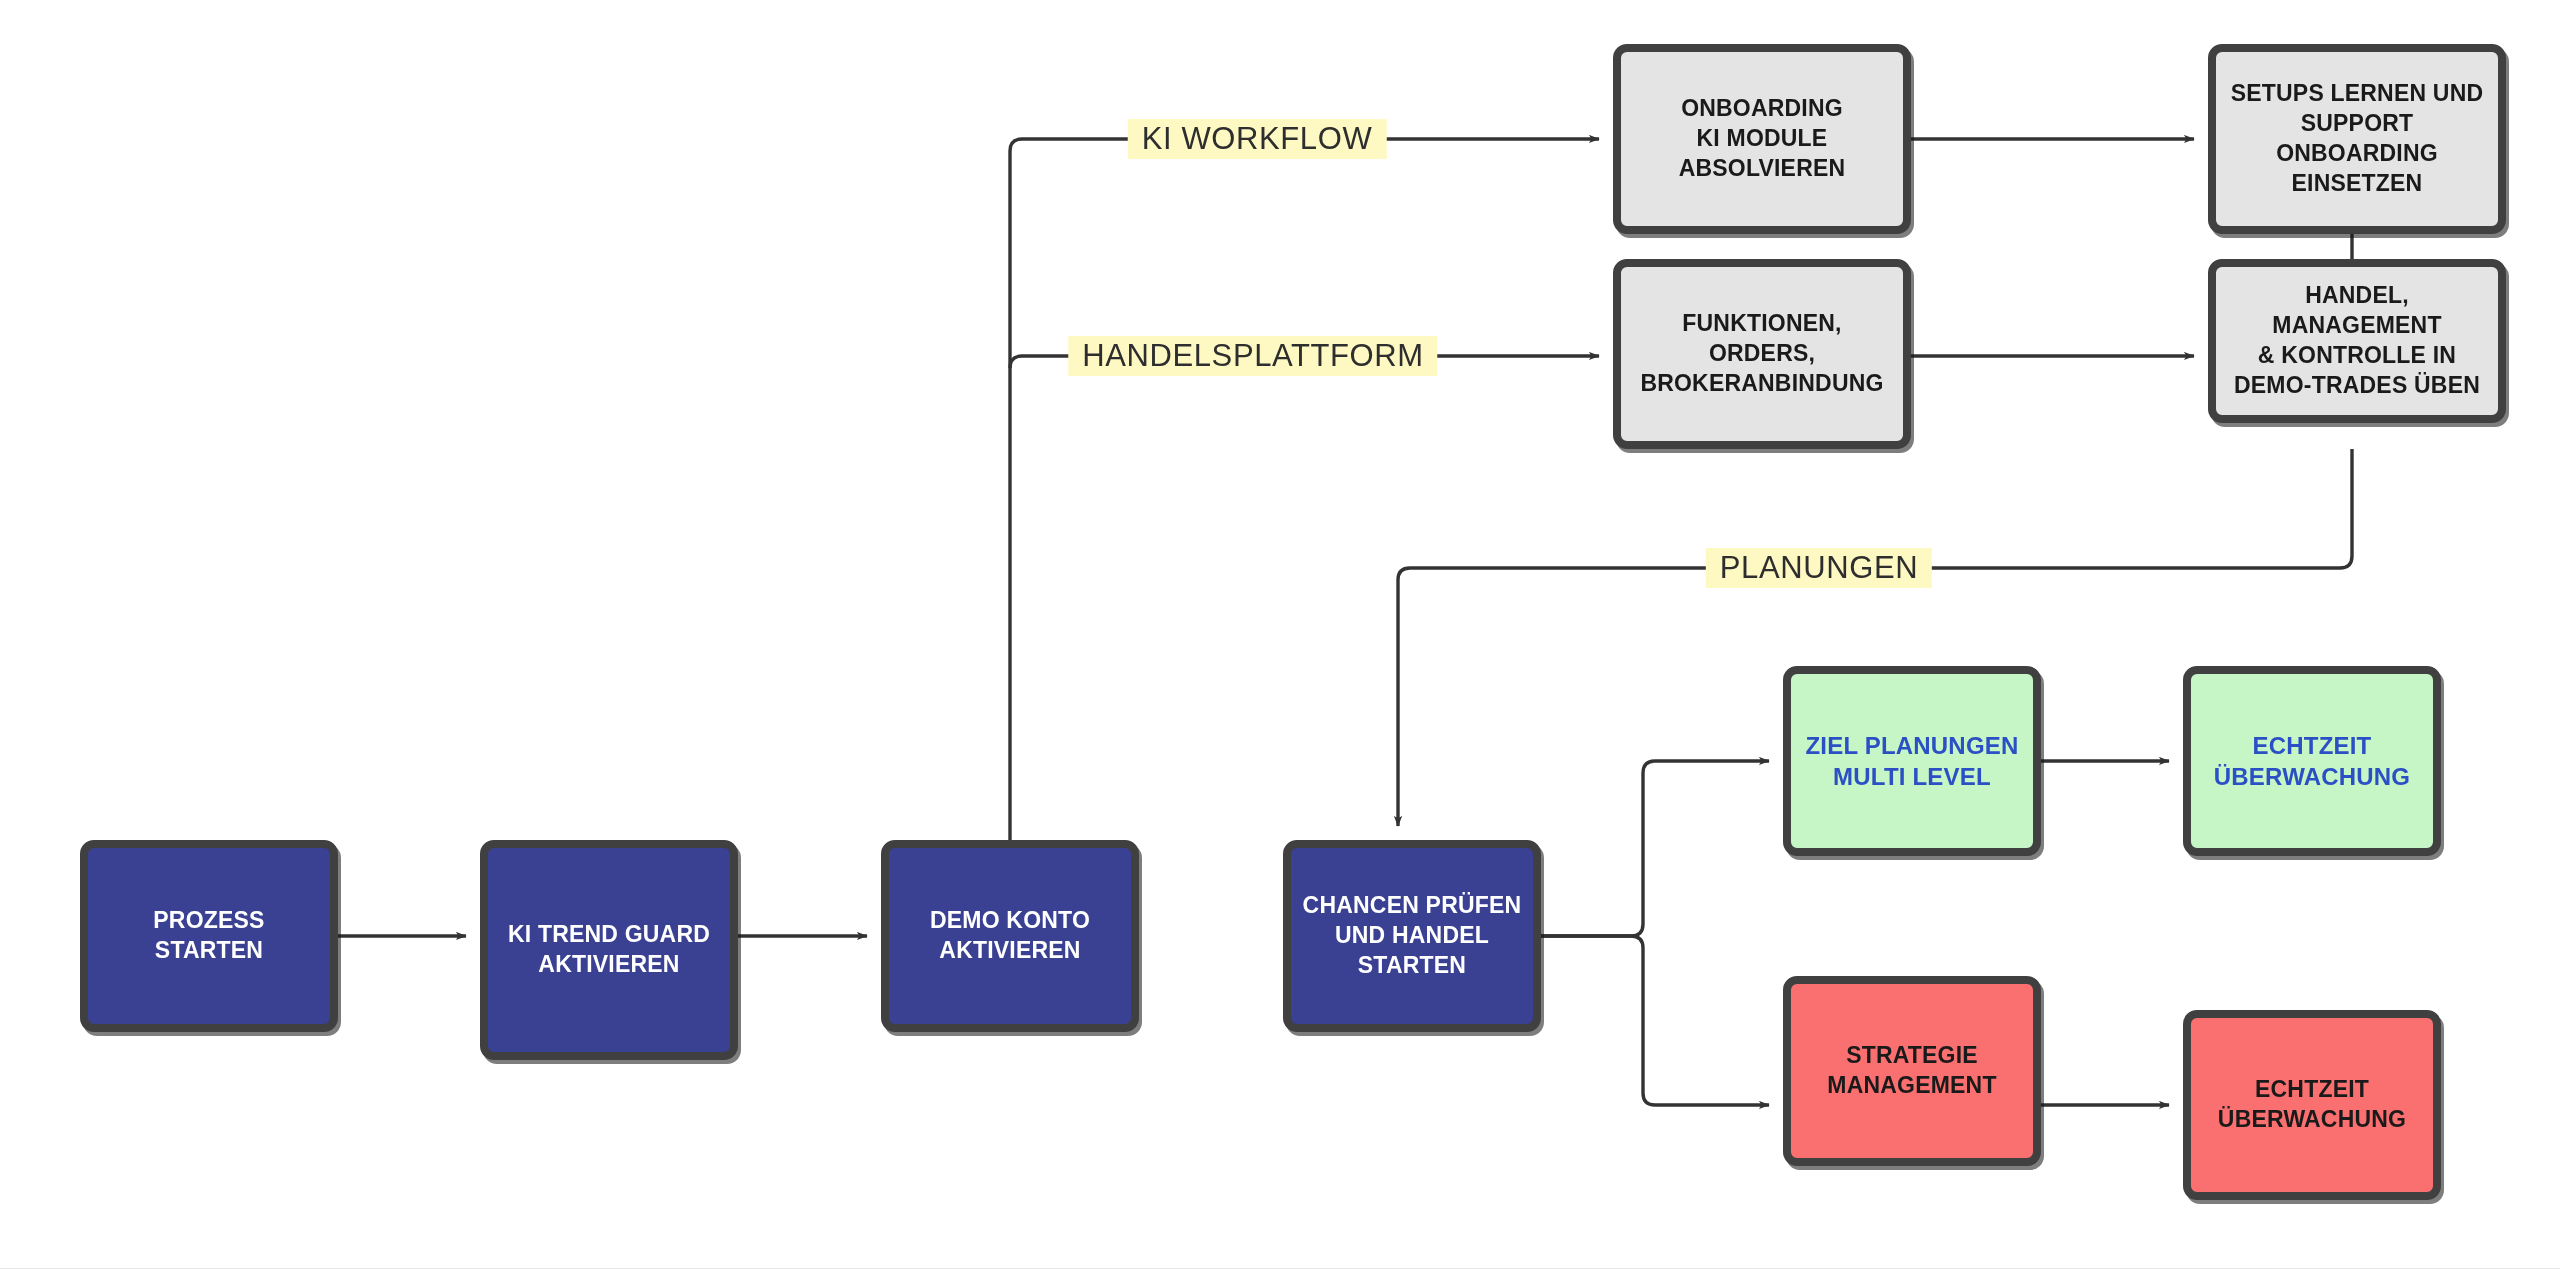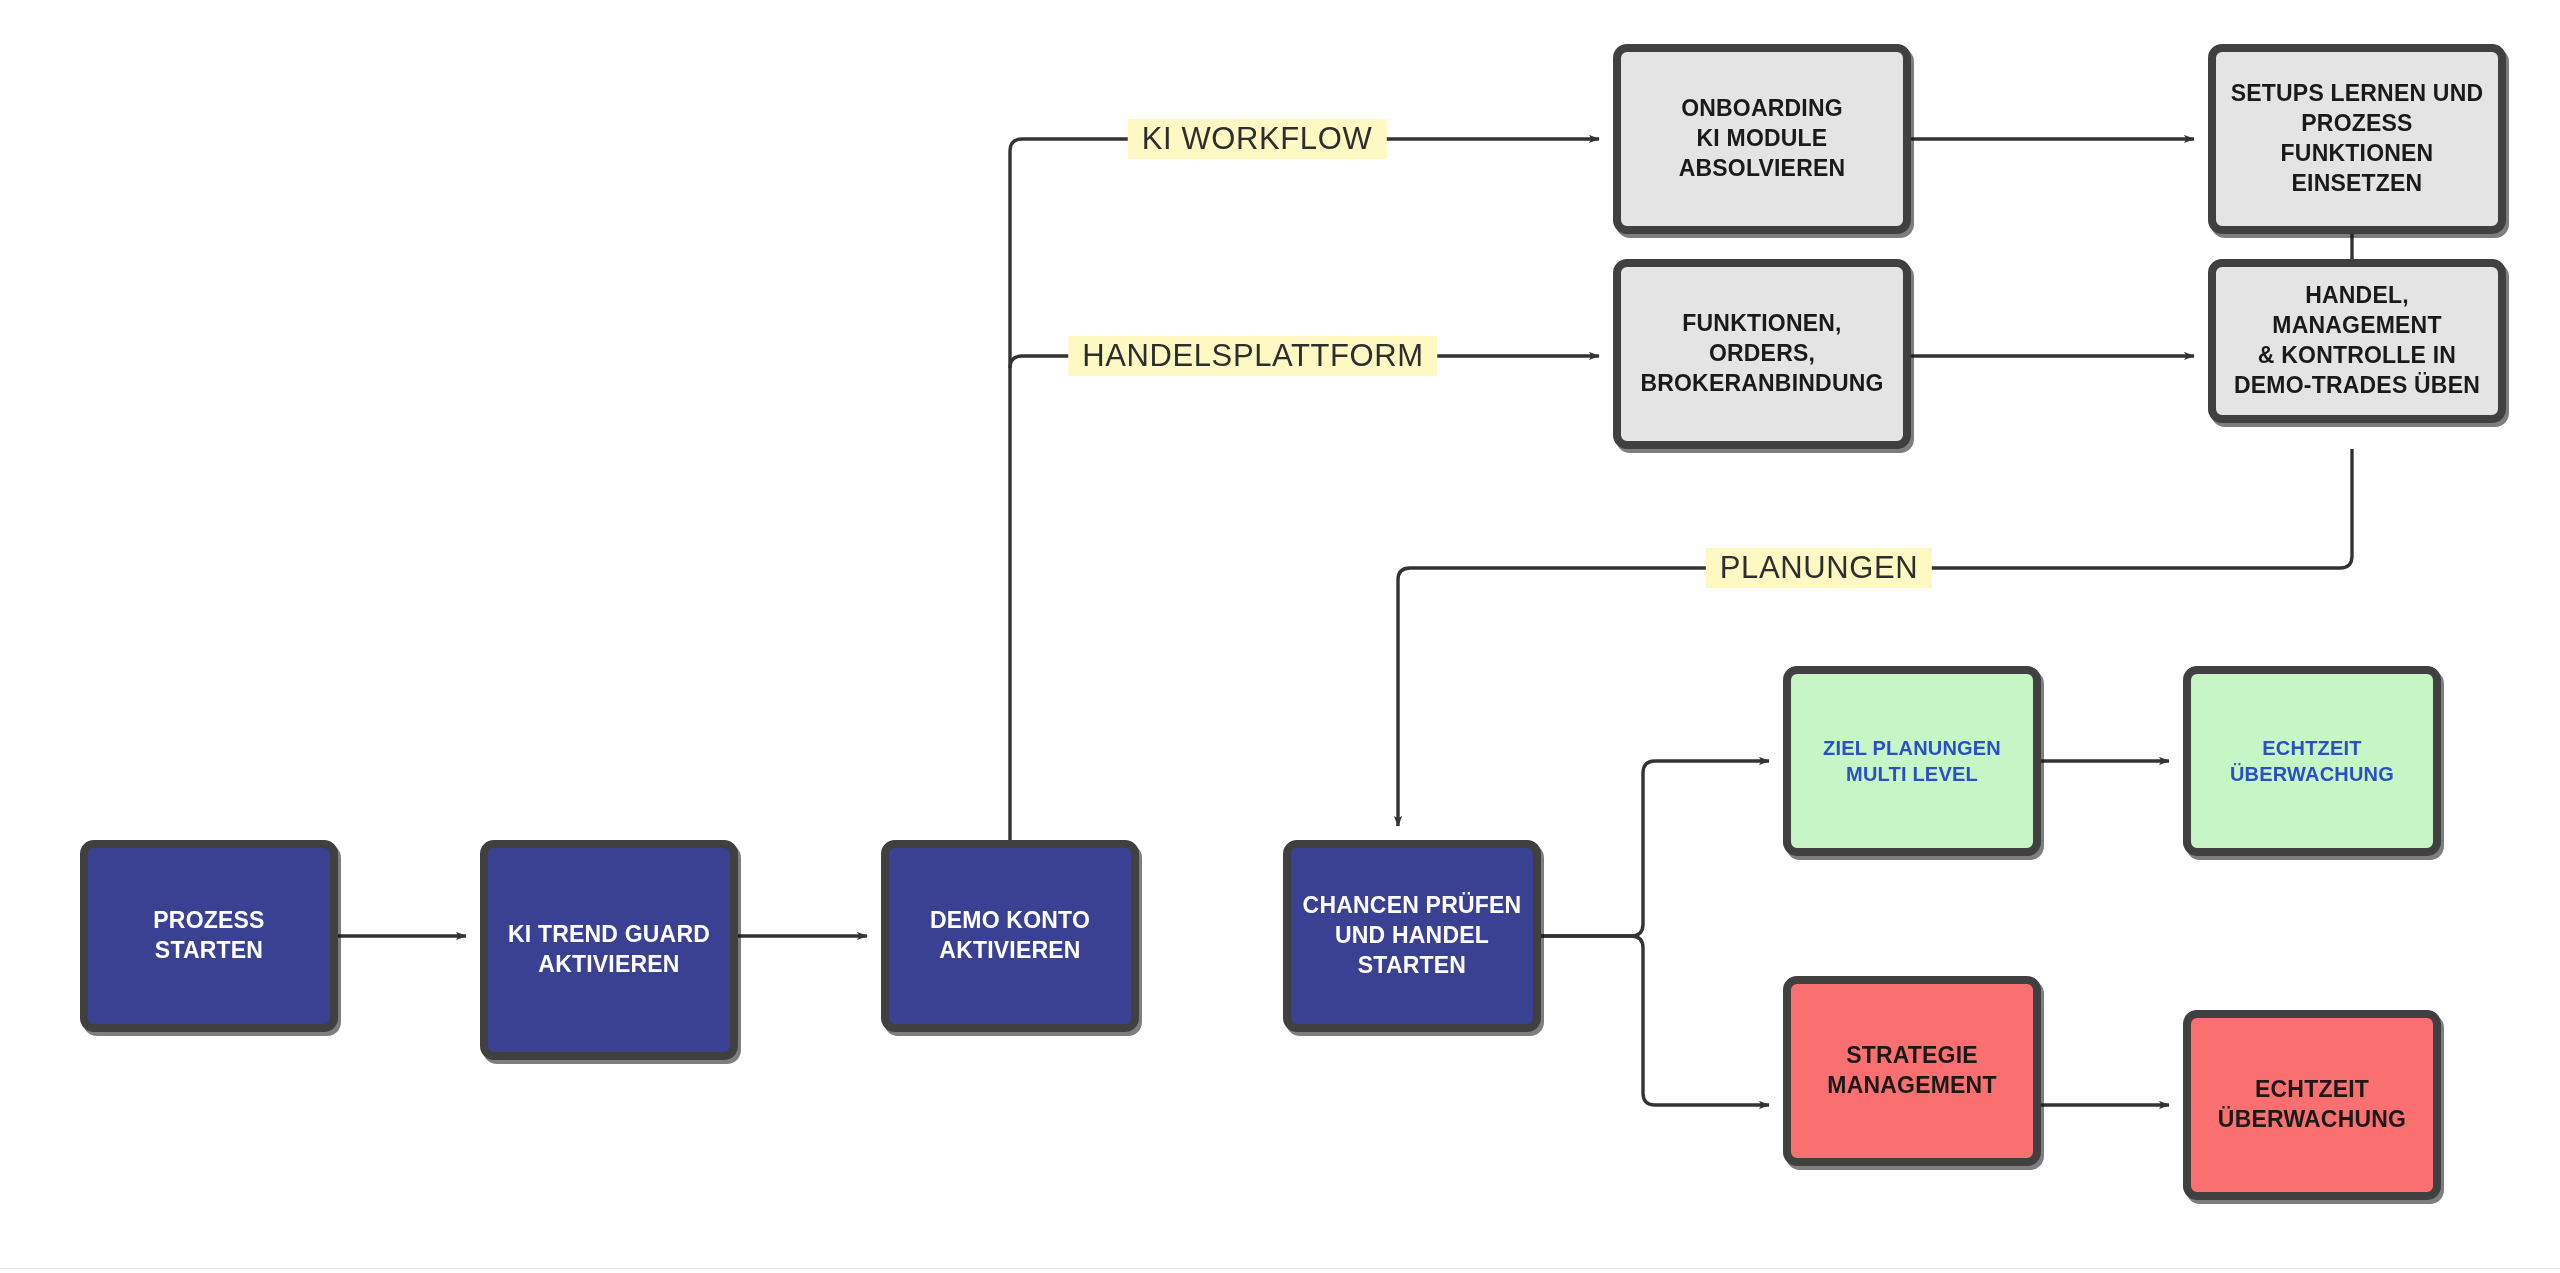--- a/index.html
+++ b/index.html
@@ -42,21 +42,21 @@
     letter-spacing: 0.2px;
     line-height: 1.30;
     padding: 0 10px;
     white-space: pre-line;
   }
   .node.blue   { background: #3940918f; background: #3a4192; }
   .node.blue .node-label  { color: #ffffff; font-size: 23px; }
   .node.gray   { background: #e4e4e4; }
   .node.gray .node-label  { color: #1a1a1a; font-size: 23px; }
   .node.green  { background: #c6f6c6; }
-  .node.green .node-label { color: #2b4fc4; font-size: 20px; }
+  .node.green .node-label { color: #2b4fc4; font-size: 24px; }
   .node.red    { background: #fa7070; }
   .node.red .node-label   { color: #1a1a1a; font-size: 23px; }
 
   .edge-label {
     position: absolute;
     transform: translate(-50%, -50%);
     background: #fef9c3;
     color: #2e2e2e;
     font-size: 31px;
     font-weight: 400;
@@ -135,21 +135,21 @@
   </div>
 
   <div class="node gray" style="left:1613px; top:44px; width:298px; height:190px;">
     <span class="node-label">ONBOARDING
 KI MODULE
 ABSOLVIEREN</span>
   </div>
 
   <div class="node gray" style="left:2208px; top:44px; width:298px; height:190px;">
     <span class="node-label">SETUPS LERNEN UND
-PROZESS FUNKTIONEN
+SUPPORT ONBOARDING
 EINSETZEN</span>
   </div>
 
   <div class="node gray" style="left:1613px; top:259px; width:298px; height:190px;">
     <span class="node-label">FUNKTIONEN,
 ORDERS,
 BROKERANBINDUNG</span>
   </div>
 
   <div class="node gray" style="left:2208px; top:259px; width:298px; height:164px;">

